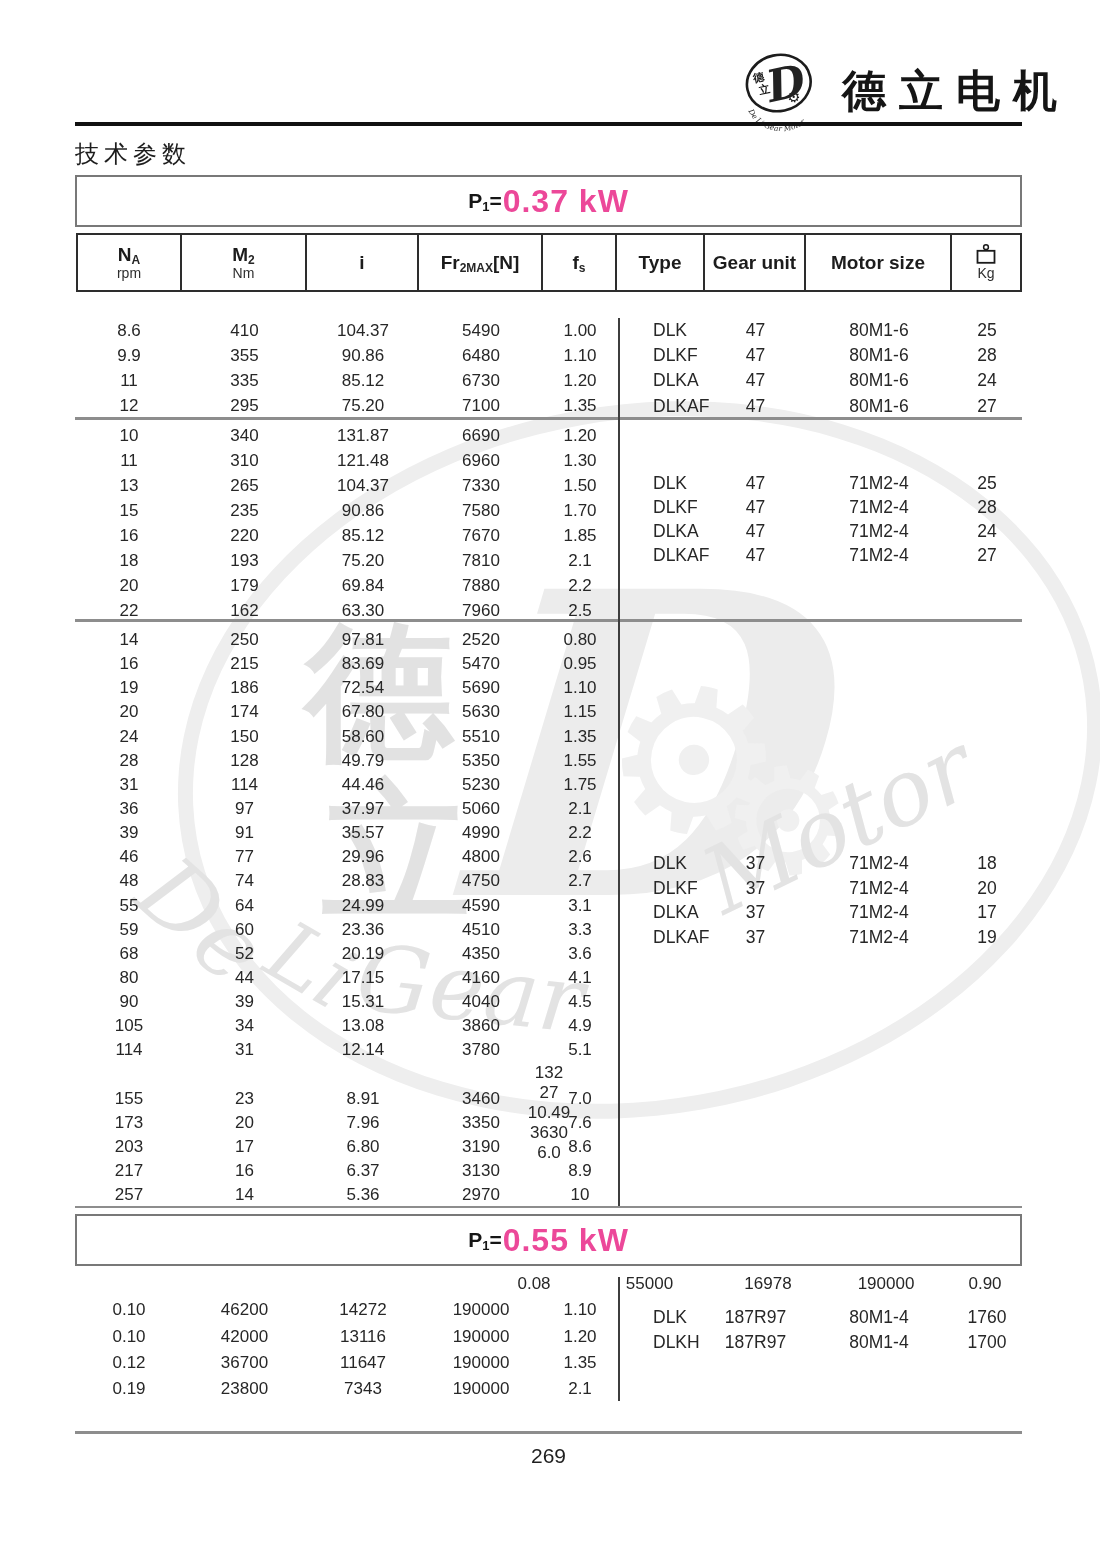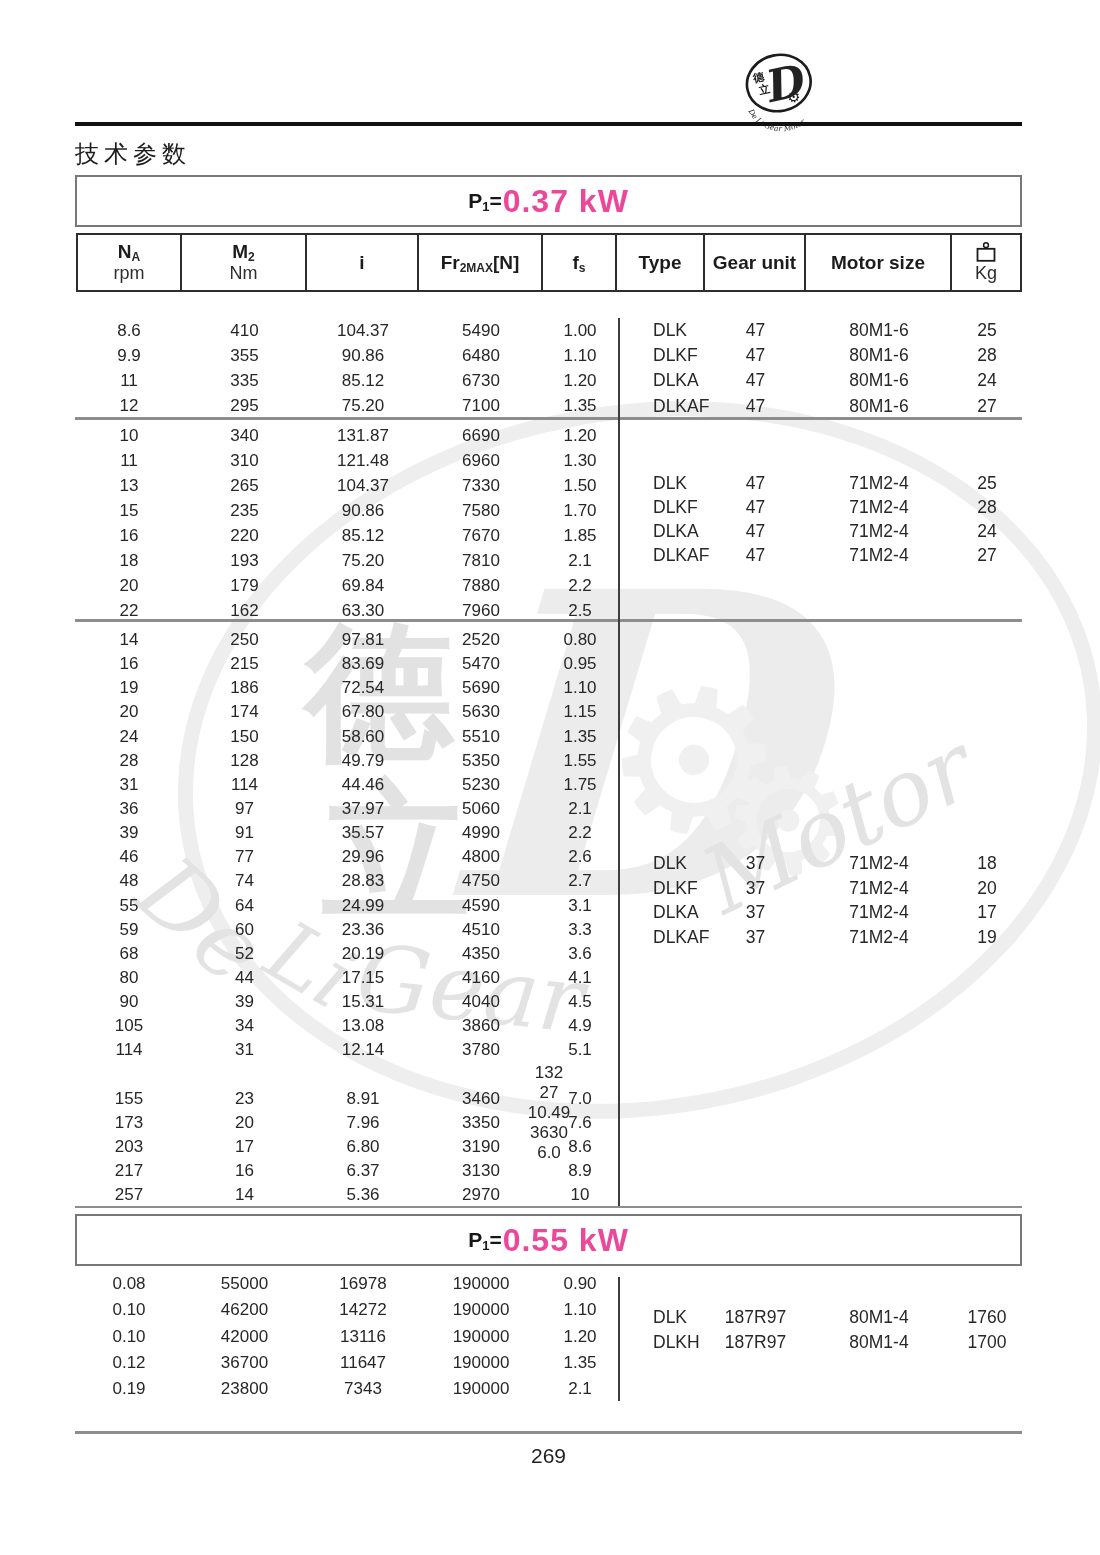--- a/index.html
+++ b/index.html
@@ -38,21 +38,21 @@
   .pbox .p-sub{font-weight:bold;font-size:13px;position:relative;top:5px;color:#161616;}
   .pbox .p-big{font-weight:bold;font-size:32px;letter-spacing:1px;color:#ec4899;margin-left:1px;}
   
   .thead{left:76px;top:233px;width:946px;height:59px;display:flex;border:2px solid #2d2d2d;
          box-sizing:border-box;background:transparent;}
   .hc{border-right:2px solid #2d2d2d;box-sizing:border-box;display:flex;flex-direction:column;
       align-items:center;justify-content:center;line-height:1.15;}
   .hc:last-child{border-right:none;flex:1;}
   .hmain{font-weight:bold;font-size:19px;color:#1c1c1c;}
   .hsub{font-weight:bold;font-size:12px;position:relative;top:3px;}
-  .hunit{font-size:18px;color:#2e2e2e;}
+  .hunit{font-size:14px;color:#2e2e2e;}
   .w0{width:104px;} .w1{width:125px;} .w2{width:112px;} .w3{width:124px;} .w4{width:74px;}
   .w5{width:88px;} .w6{width:101px;} .w7{width:146px;}
   .kg-icon{display:block;margin-bottom:1px;}
   
   .tblock{left:76px;width:946px;z-index:2;}
   .trow{display:flex;align-items:center;}
   .tcell{text-align:center;font-size:17px;color:#272727;}
   .c0{width:106px;} .c1{width:125px;} .c2{width:112px;} .c3{width:124px;} .c4{width:74px;}
   .mgroup{position:absolute;left:541px;}
   .mrow{display:flex;align-items:center;}
@@ -89,20 +89,21 @@
       <text x="23" y="33" font-size="11" fill="#1c1c1c" font-weight="bold">德</text>
       <text x="26" y="46" font-size="11" fill="#1c1c1c" font-weight="bold">立</text>
       <text x="35" y="56" font-size="44" fill="#222222" font-weight="bold" font-style="italic" font-family="DejaVu Serif,serif">D</text>
       <text x="52" y="61" font-size="15" fill="#222222">⚙</text>
       <path id="logoArc" d="M 11 58 A 36 34 0 0 0 84 47" fill="none" stroke="none"></path>
       <text font-size="7.5" font-style="italic" fill="#2a2a2a" font-family="DejaVu Serif,serif">
         <textPath href="#logoArc" startOffset="2">De Li Gear Motor</textPath>
       </text>
     </g>
   </svg>
+  <div class="abs z2 brand-name">德立电机</div>
 
   <div class="abs z2 top-rule"></div>
   <div class="abs z2 title-zh">技术参数</div>
 
   <div class="abs z2 pbox" style="top:175px;">
     <span class="p-small">P</span>
       <span class="p-sub">1</span>
       <span class="p-small">=</span>
       <span class="p-big">0.37 kW</span>
   </div>
@@ -491,21 +492,21 @@
   <div class="abs z2 vdiv" style="left:618px;top:318px;height:888px;"></div>
 
   <div class="abs z2 pbox" style="top:1214px;">
     <span class="p-small">P</span>
       <span class="p-sub">1</span>
       <span class="p-small">=</span>
       <span class="p-big">0.55 kW</span>
   </div>
 
   <div class="abs tblock" style="top:1271px;">
-      <div class="trow" style="height: 26.3px;">
+      <div class="trow" style="height: 26.3px; justify-content: flex-end;">
         <div class="tcell c0">0.08</div>
         <div class="tcell c1">55000</div>
         <div class="tcell c2">16978</div>
         <div class="tcell c3">190000</div>
         <div class="tcell c4">0.90</div>
       </div>
       <div class="trow" style="height: 26.3px;">
         <div class="tcell c0">0.10</div>
         <div class="tcell c1">46200</div>
         <div class="tcell c2">14272</div>

